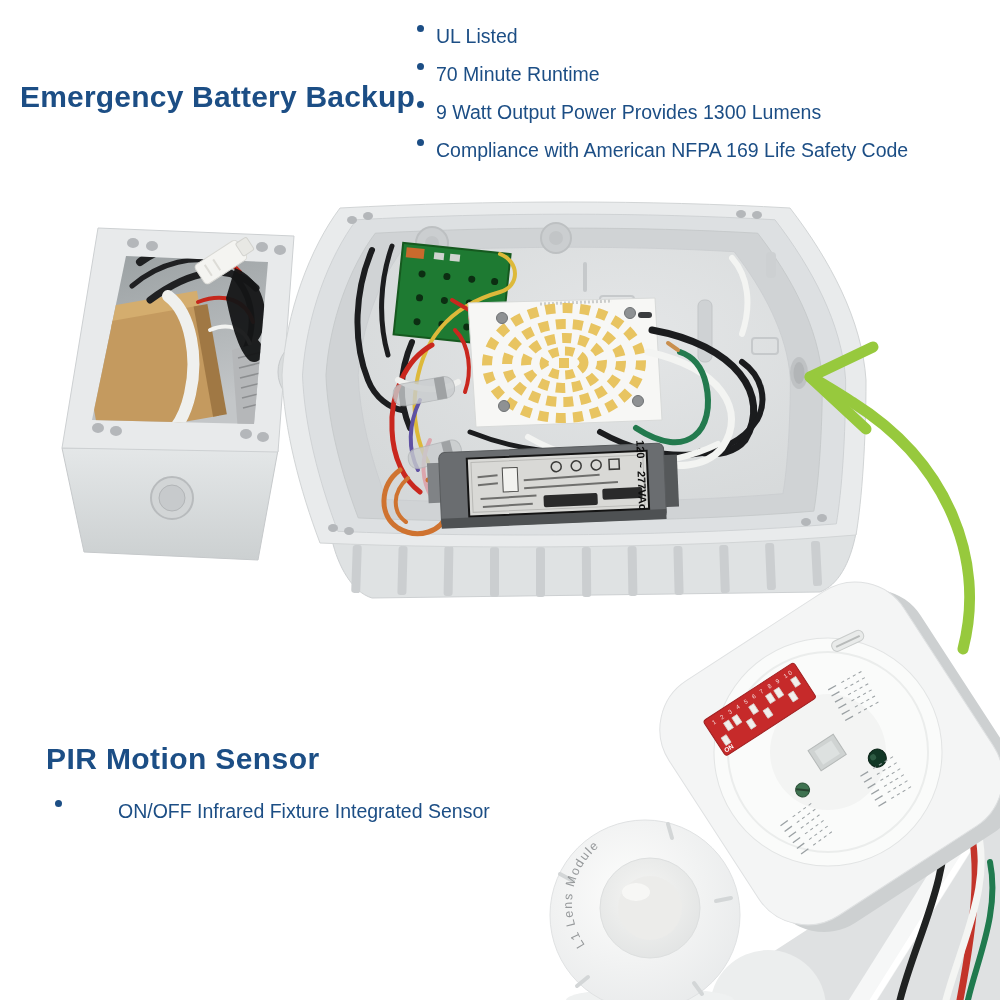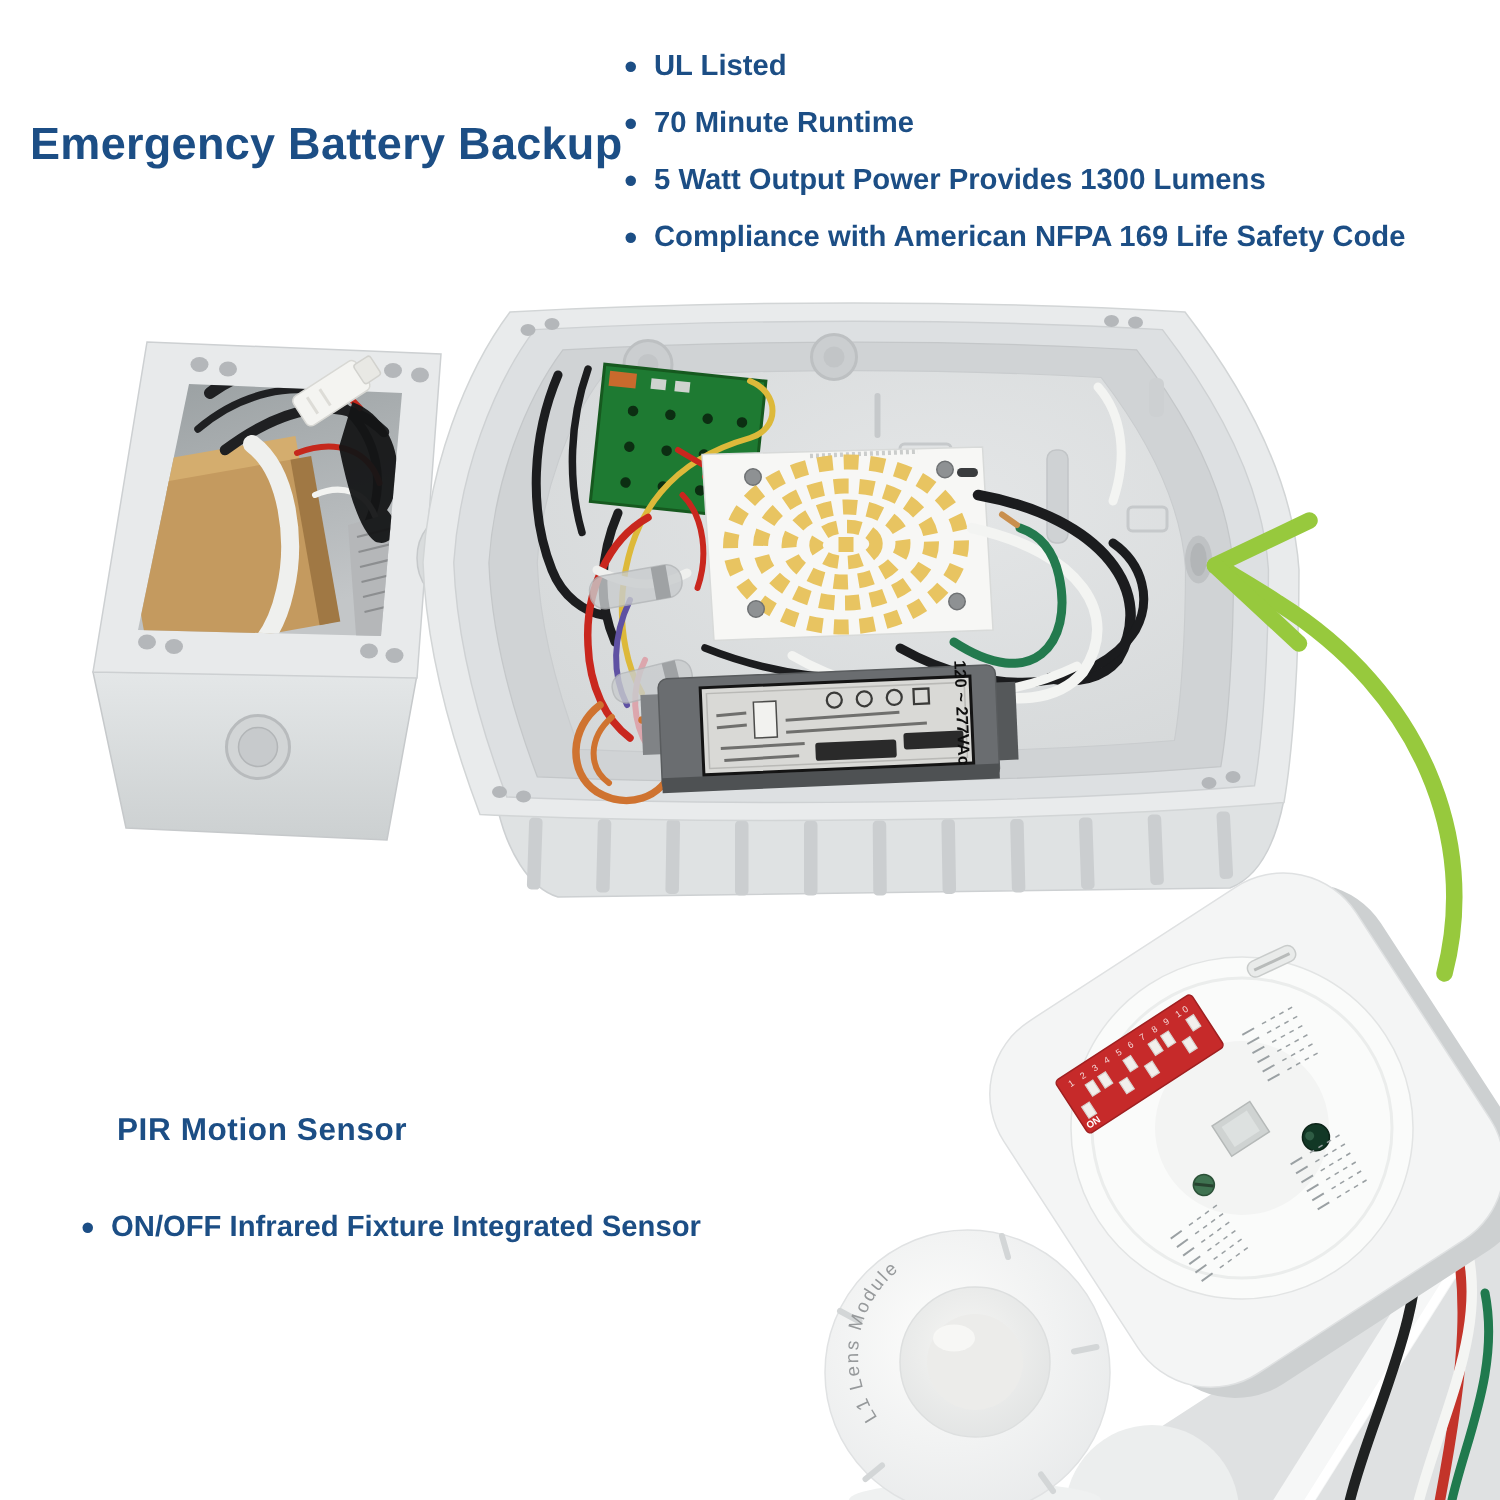--- a/index.html
+++ b/index.html
@@ -2,27 +2,27 @@
 <html style="--blue: #1c4e85; --green: #97c93d;"><head>
 <meta charset="utf-8">
 <style>
   :root{ --blue:#1c4e85; --green:#97c93d; }
   html,body{margin:0;padding:0;background:#fff;}
   .canvas{position:relative;width:1000px;height:1000px;background:#fff;overflow:hidden;
           font-family:"Liberation Sans",sans-serif;}
   .art{position:absolute;left:0;top:0;width:1000px;height:1000px;}
   .heading{position:absolute;margin:0;color:var(--blue);font-weight:700;line-height:1.1;}
   #emergency-title{left:20px;top:80px;font-size:30px;letter-spacing:.2px;}
-  #pir-title{left:78px;top:742px;font-size:21px;letter-spacing:.4px;}
+  #pir-title{left:46px;top:742px;font-size:30px;letter-spacing:.4px;}
   ul.bullets{position:absolute;list-style:none;margin:0;padding:0;}
-  ul.bullets li{display:flex;align-items:center;color:var(--blue);font-weight:700;font-size:19.5px;}
+  ul.bullets li{display:flex;align-items:flex-start;color:var(--blue);font-weight:400;font-size:19.5px;}
   #emergency-bullets{left:417px;top:25px;width:578px;}
   #emergency-bullets li{height:38px;}
   #pir-bullets{left:55px;top:800px;width:620px;}
-  #pir-bullets li{height:36px;}
+  #pir-bullets li{height:36px;gap:44px;}
   .dot{width:7px;height:7px;border-radius:50%;background:var(--blue);margin-right:12px;flex:none;}
   svg{font-family:"Liberation Sans",sans-serif;}
   .arrow{stroke:var(--green);}
 </style>
 </head>
 <body>
 
 <div class="canvas">
 
 <svg class="art" viewBox="0 0 1000 1000">
@@ -367,21 +367,21 @@
     <li>
         <span class="dot"></span>
         <span>UL Listed</span>
       </li>
     <li>
         <span class="dot"></span>
         <span>70 Minute Runtime</span>
       </li>
     <li>
         <span class="dot"></span>
-        <span>5 Watt Output Power Provides 1300 Lumens</span>
+        <span>9 Watt Output Power Provides 1300 Lumens</span>
       </li>
     <li>
         <span class="dot"></span>
         <span>Compliance with American NFPA 169 Life Safety Code</span>
       </li>
   </ul>
 
   <h2 class="heading" id="pir-title">PIR Motion Sensor</h2>
 
   <ul class="bullets" id="pir-bullets">

